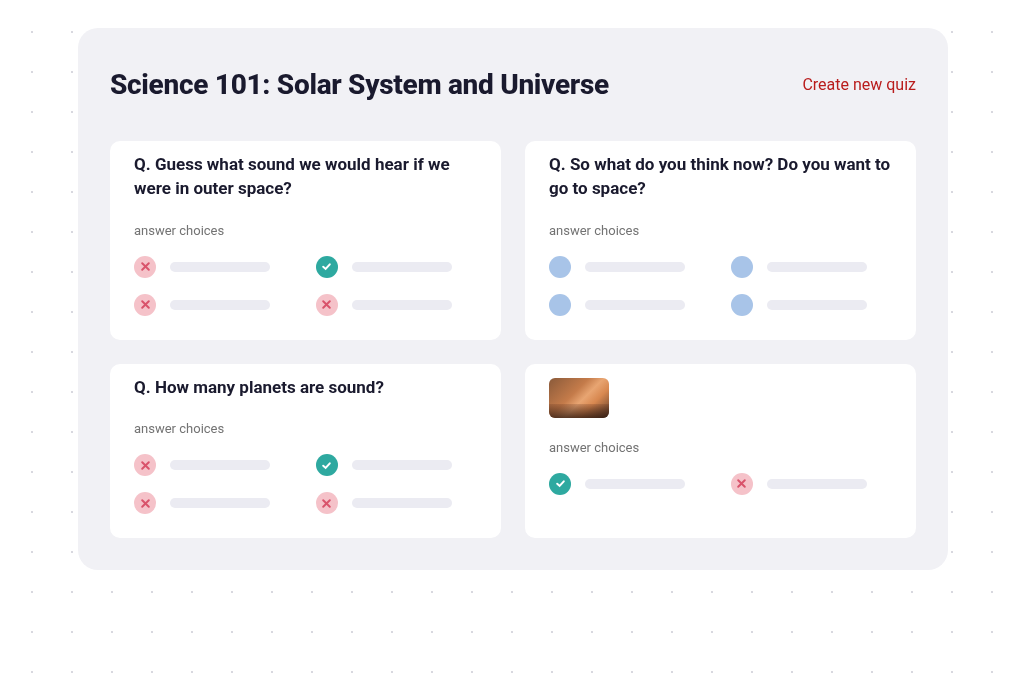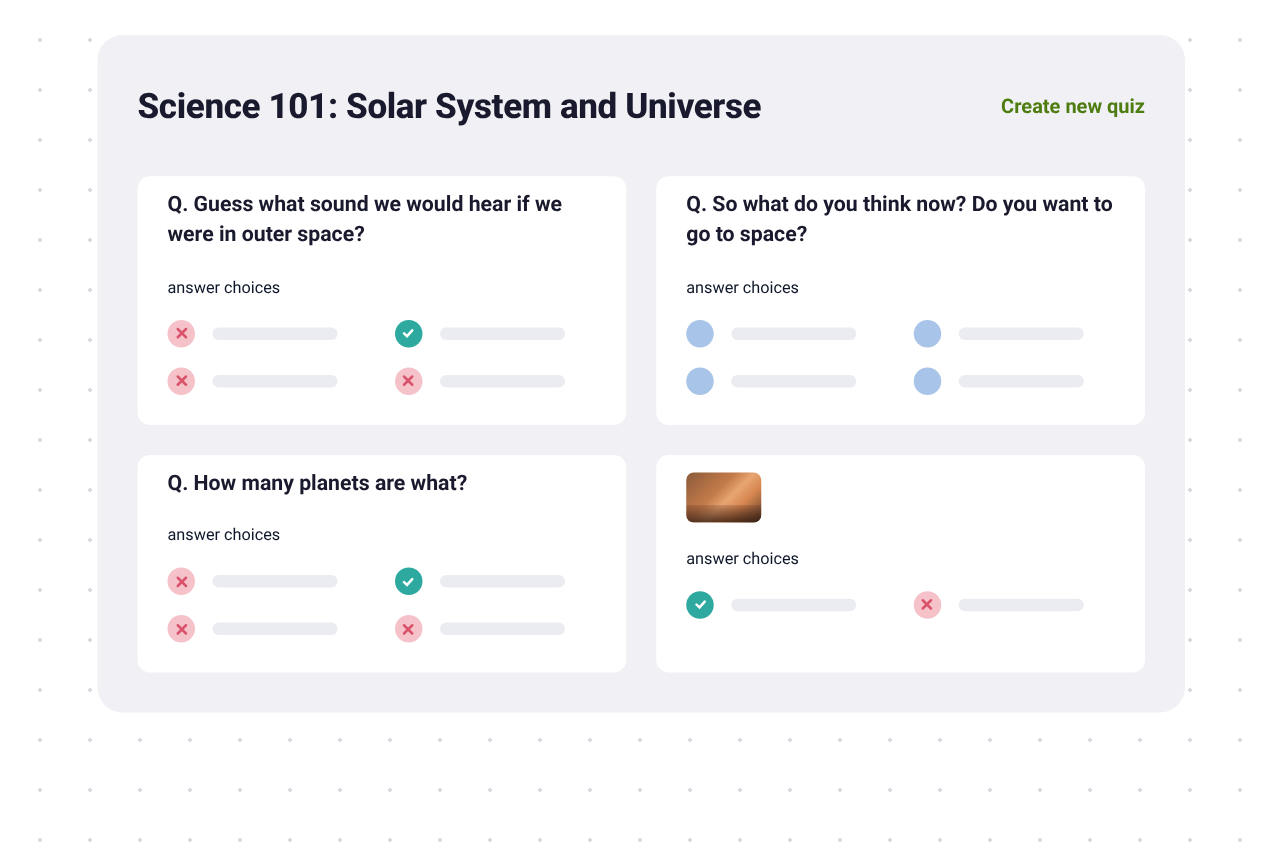--- a/index.html
+++ b/index.html
@@ -30,22 +30,22 @@
       margin-bottom: 40px;
     }
     .title {
       font-size: 28px;
       font-weight: 800;
       color: #1a1a2e;
       letter-spacing: -0.3px;
     }
     .create-link {
       font-size: 16px;
-      color: #4d7c0f;
-      font-weight: 700;
+      color: #b91c1c;
+      font-weight: 400;
       cursor: pointer;
     }
     .grid {
       display: grid;
       grid-template-columns: 1fr 1fr;
       gap: 24px;
     }
     .card {
       background: #ffffff;
       border-radius: 10px;
@@ -74,21 +74,21 @@
     }
     .thumb::after {
       content: '';
       position: absolute;
       bottom: 0; left: 0; right: 0;
       height: 14px;
       background: linear-gradient(180deg, rgba(90,45,30,0.2), rgba(50,28,18,0.8));
     }
     .answer-label {
       font-size: 13px;
-      color: #0f172a;
+      color: #737373;
       margin-bottom: 18px;
     }
     .choices {
       display: grid;
       grid-template-columns: 1fr 1fr;
       gap: 16px 20px;
     }
     .choice {
       display: flex;
       align-items: center;
@@ -196,21 +196,21 @@
         </div>
         <div class="choice">
           <span class="dot neutral"></span>
           <span class="bar"></span>
         </div>
       </div>
     </div>
 
     <div class="card">
       <div class="question">
-        <span>Q.</span> <span>How many planets are what?</span>
+        <span>Q.</span> <span>How many planets are sound?</span>
       </div>
       <div class="answer-label">answer choices</div>
       <div class="choices">
         <div class="choice">
           <span class="dot wrong">
               <svg viewBox="0 0 10 10">
                 <path d="M2 2 L8 8 M8 2 L2 8" stroke="#d9536b" stroke-width="1.8" stroke-linecap="round" fill="none"></path>
               </svg>
             </span>
           <span class="bar"></span>

